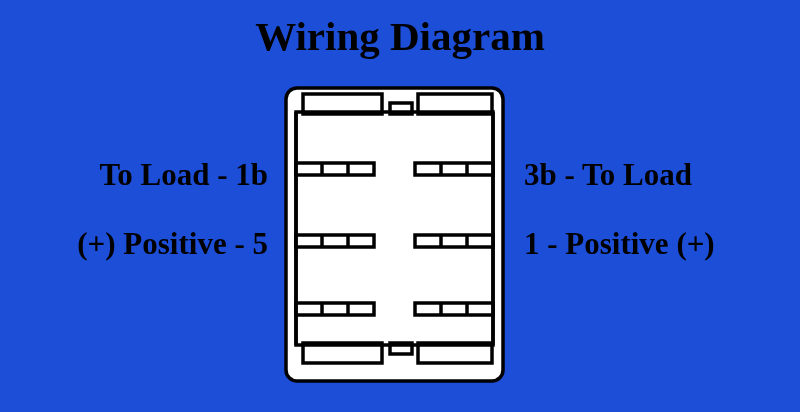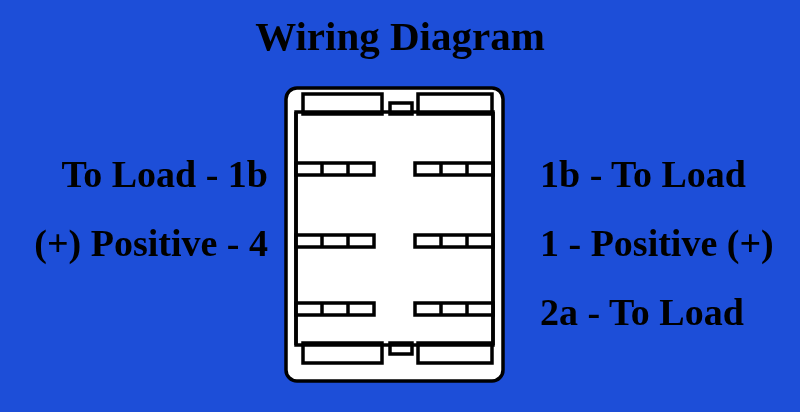--- a/index.html
+++ b/index.html
@@ -36,52 +36,50 @@
     position: absolute;
     top: 140px;
     width: 280px;
   }
   #labels-left  { left: 0px;   text-align: right; }
   #labels-right { left: 512px; text-align: left;  }
 
   .terminal-label {
     height: 69px;
     line-height: 69px;
-    font-size: 38px;
+    font-size: 31px;
     font-weight: bold;
     color: #000000;
     white-space: nowrap;
-    margin-left: 16px;
   }
   #labels-left .terminal-label  { padding-right: 12px; }
   #labels-right .terminal-label { padding-left: 12px;  }
 
   
   #switch-body-svg {
     position: absolute;
     left: 275px;
     top: 78px;
   }
 </style>
 </head>
 <body>
 
 <div id="page">
 
   <div id="diagram-title">Wiring Diagram</div>
 
   <div id="labels-left" class="label-col">
     <div class="terminal-label">To Load - 1b</div>
-    <div class="terminal-label">(+) Positive - 4</div>
+    <div class="terminal-label">(+) Positive - 5</div>
   </div>
 
   <div id="labels-right" class="label-col">
-    <div class="terminal-label">1b - To Load</div>
+    <div class="terminal-label">3b - To Load</div>
     <div class="terminal-label">1 - Positive (+)</div>
-    <div class="terminal-label">2a - To Load</div>
   </div>
 
   <svg id="switch-body-svg" width="240" height="315" viewBox="0 0 240 315">
 
     <rect x="11" y="10" width="217" height="293" rx="11" ry="11" fill="#ffffff" stroke="#000000" stroke-width="3.5"></rect>
 
     <rect x="28" y="16" width="79" height="20" fill="#ffffff" stroke="#000000" stroke-width="3.5"></rect>
     <rect x="115" y="25" width="22" height="11" fill="#ffffff" stroke="#000000" stroke-width="3.5"></rect>
     <rect x="143" y="16" width="74" height="20" fill="#ffffff" stroke="#000000" stroke-width="3.5"></rect>
 

